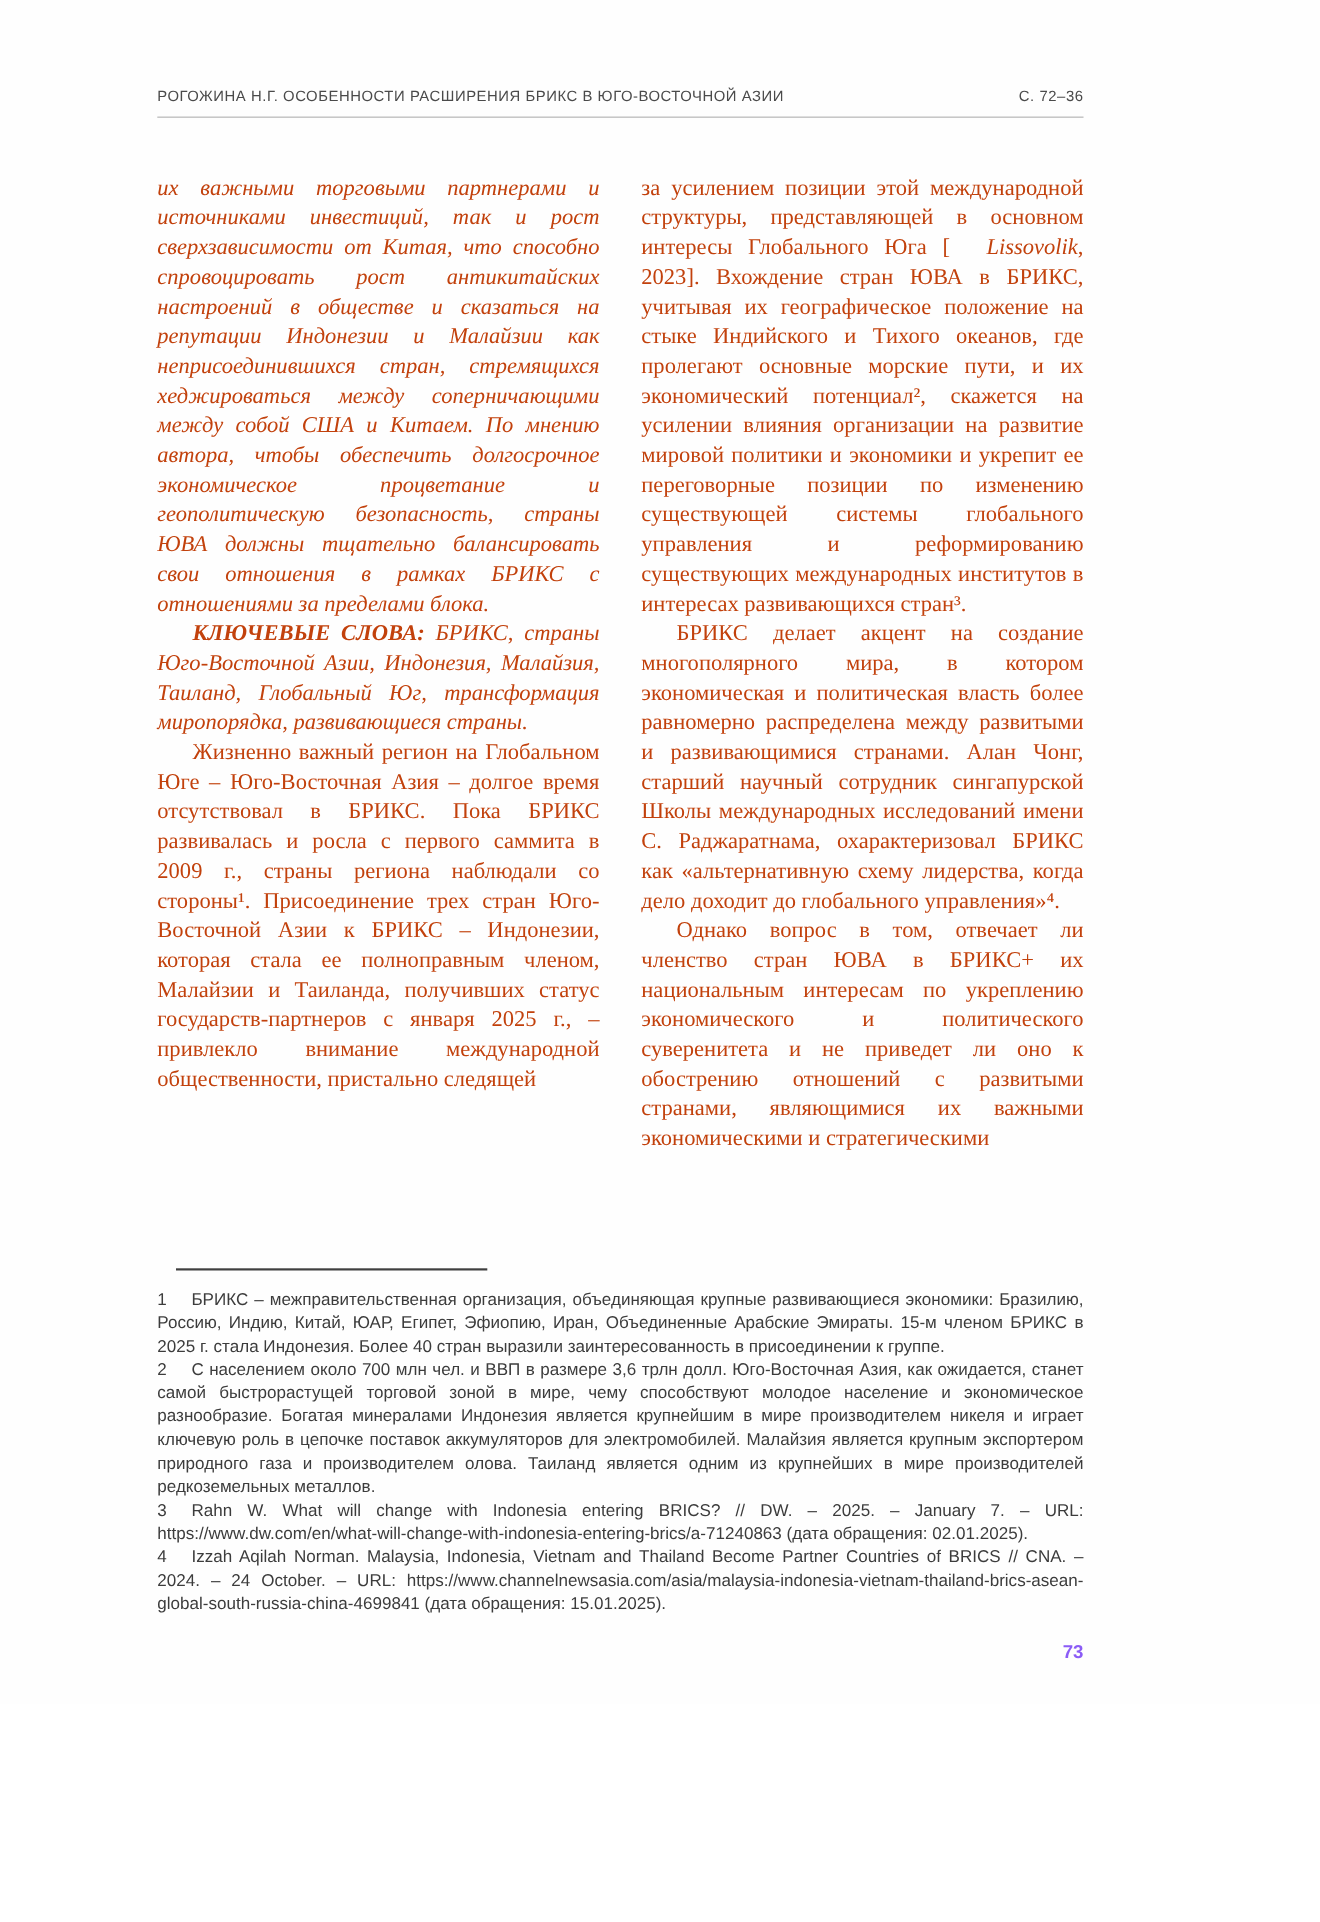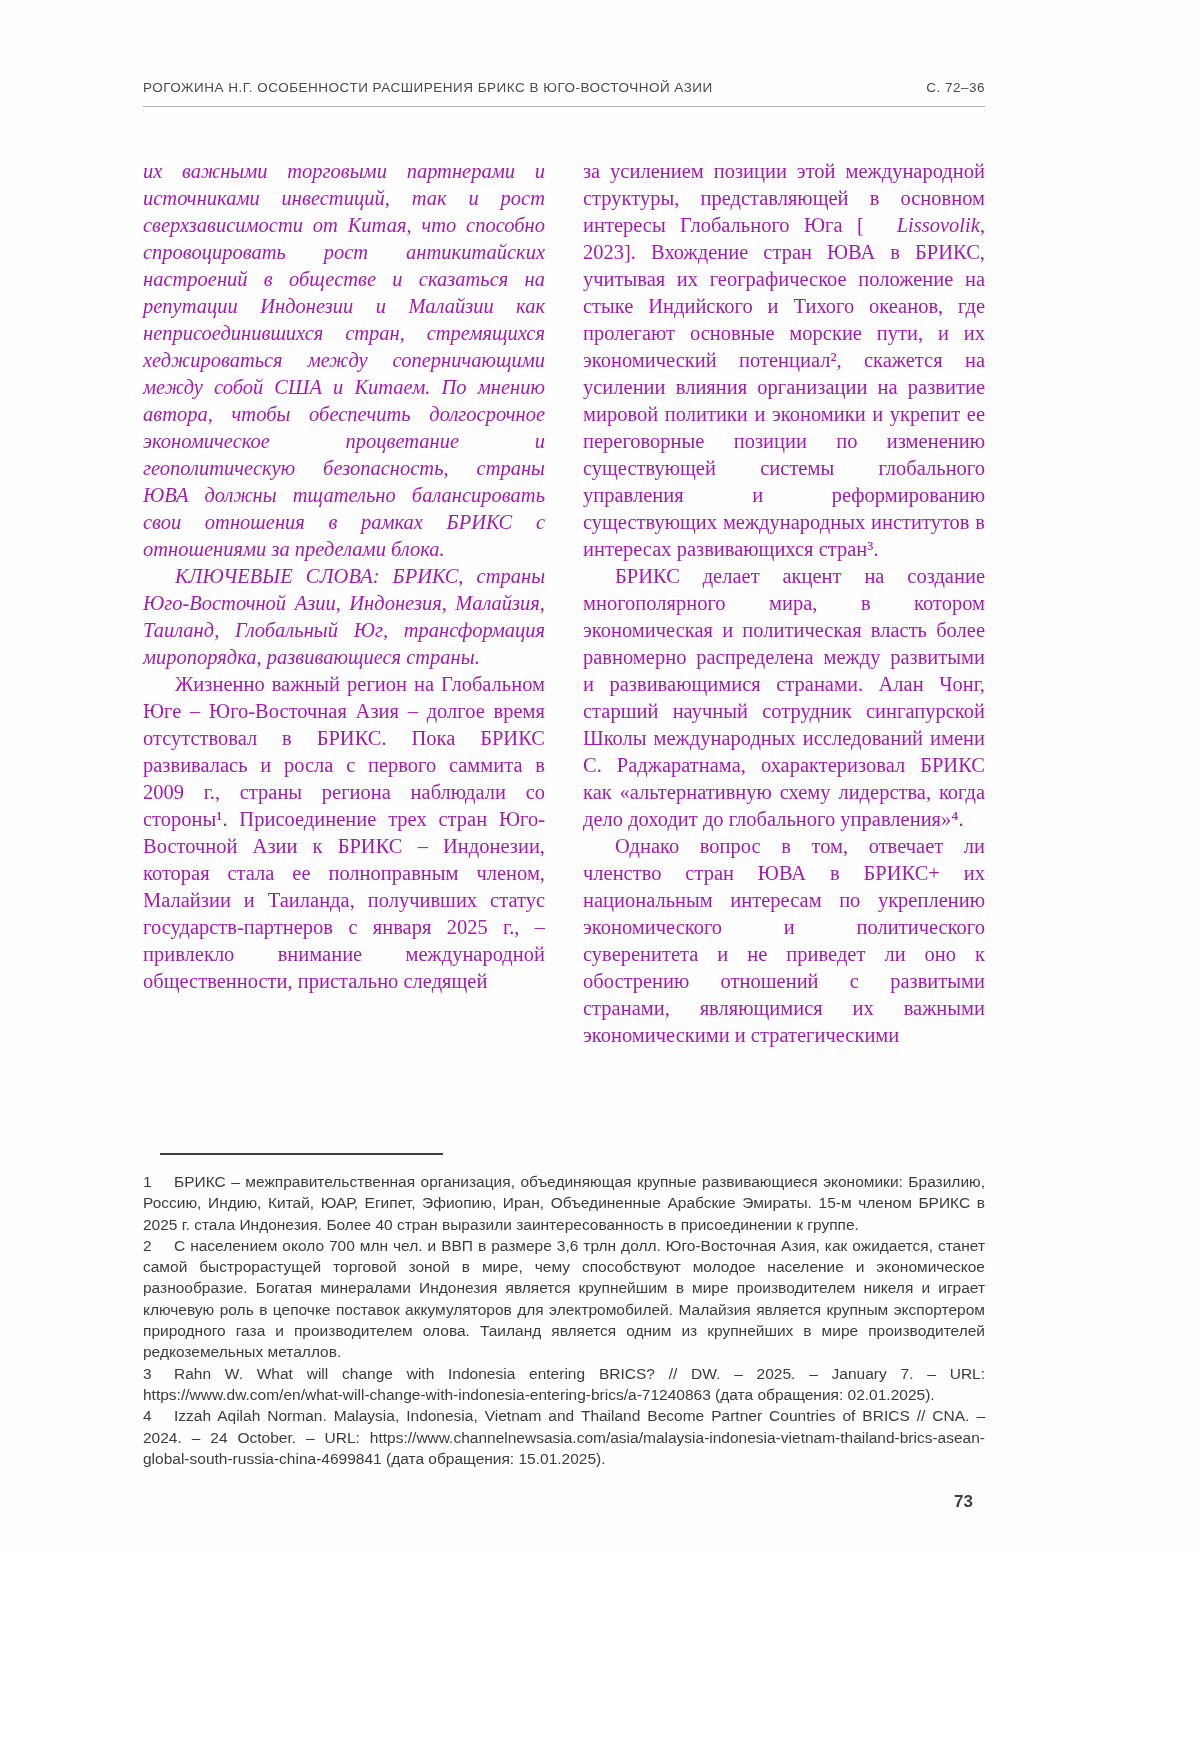--- a/index.html
+++ b/index.html
@@ -34,30 +34,30 @@
   .columns {
     position: absolute;
     top: 158px;
     left: 143px;
     width: 842px;
     display: flex;
     gap: 38px;
     font-family: "Liberation Serif", serif;
     font-size: 20.5px;
     line-height: 27px;
-    color: #a21caf;
+    color: #c2410c;
     text-align: justify;
     hyphens: auto;
     -webkit-hyphens: auto;
   }
   .col { width: 402px; }
   .columns p { margin: 0; }
   .abstract { font-style: italic; }
   .keywords { font-style: italic; margin-top: 27px; text-indent: 32px; }
-  .kw-label { font-weight: 400; }
+  .kw-label { font-weight: 700; }
   .indent { text-indent: 32px; }
   .gap-above { margin-top: 27px; }
   .cite { font-style: italic; margin-left: 33px; }
 
   
   .fn-rule {
     position: absolute;
     top: 1153px;
     left: 160px;
     width: 283px;
@@ -76,25 +76,25 @@
     hyphens: auto;
     -webkit-hyphens: auto;
   }
   .footnotes p { margin: 0; }
   .fn-num { display: inline-block; min-width: 31px; }
 
   
   .page-number {
     position: absolute;
     top: 1492px;
-    right: 227px;
+    right: 215px;
     font-family: "Liberation Sans", sans-serif;
     font-size: 17px;
     font-weight: 700;
-    color: #404040;
+    color: #8b5cf6;
   }
 </style>
 </head>
 <body>
 
 <div class="page">
 
   <div class="header">
     <span>РОГОЖИНА Н.Г. ОСОБЕННОСТИ РАСШИРЕНИЯ БРИКС В ЮГО-ВОСТОЧНОЙ АЗИИ</span>
     <span>С. 72–36</span>

